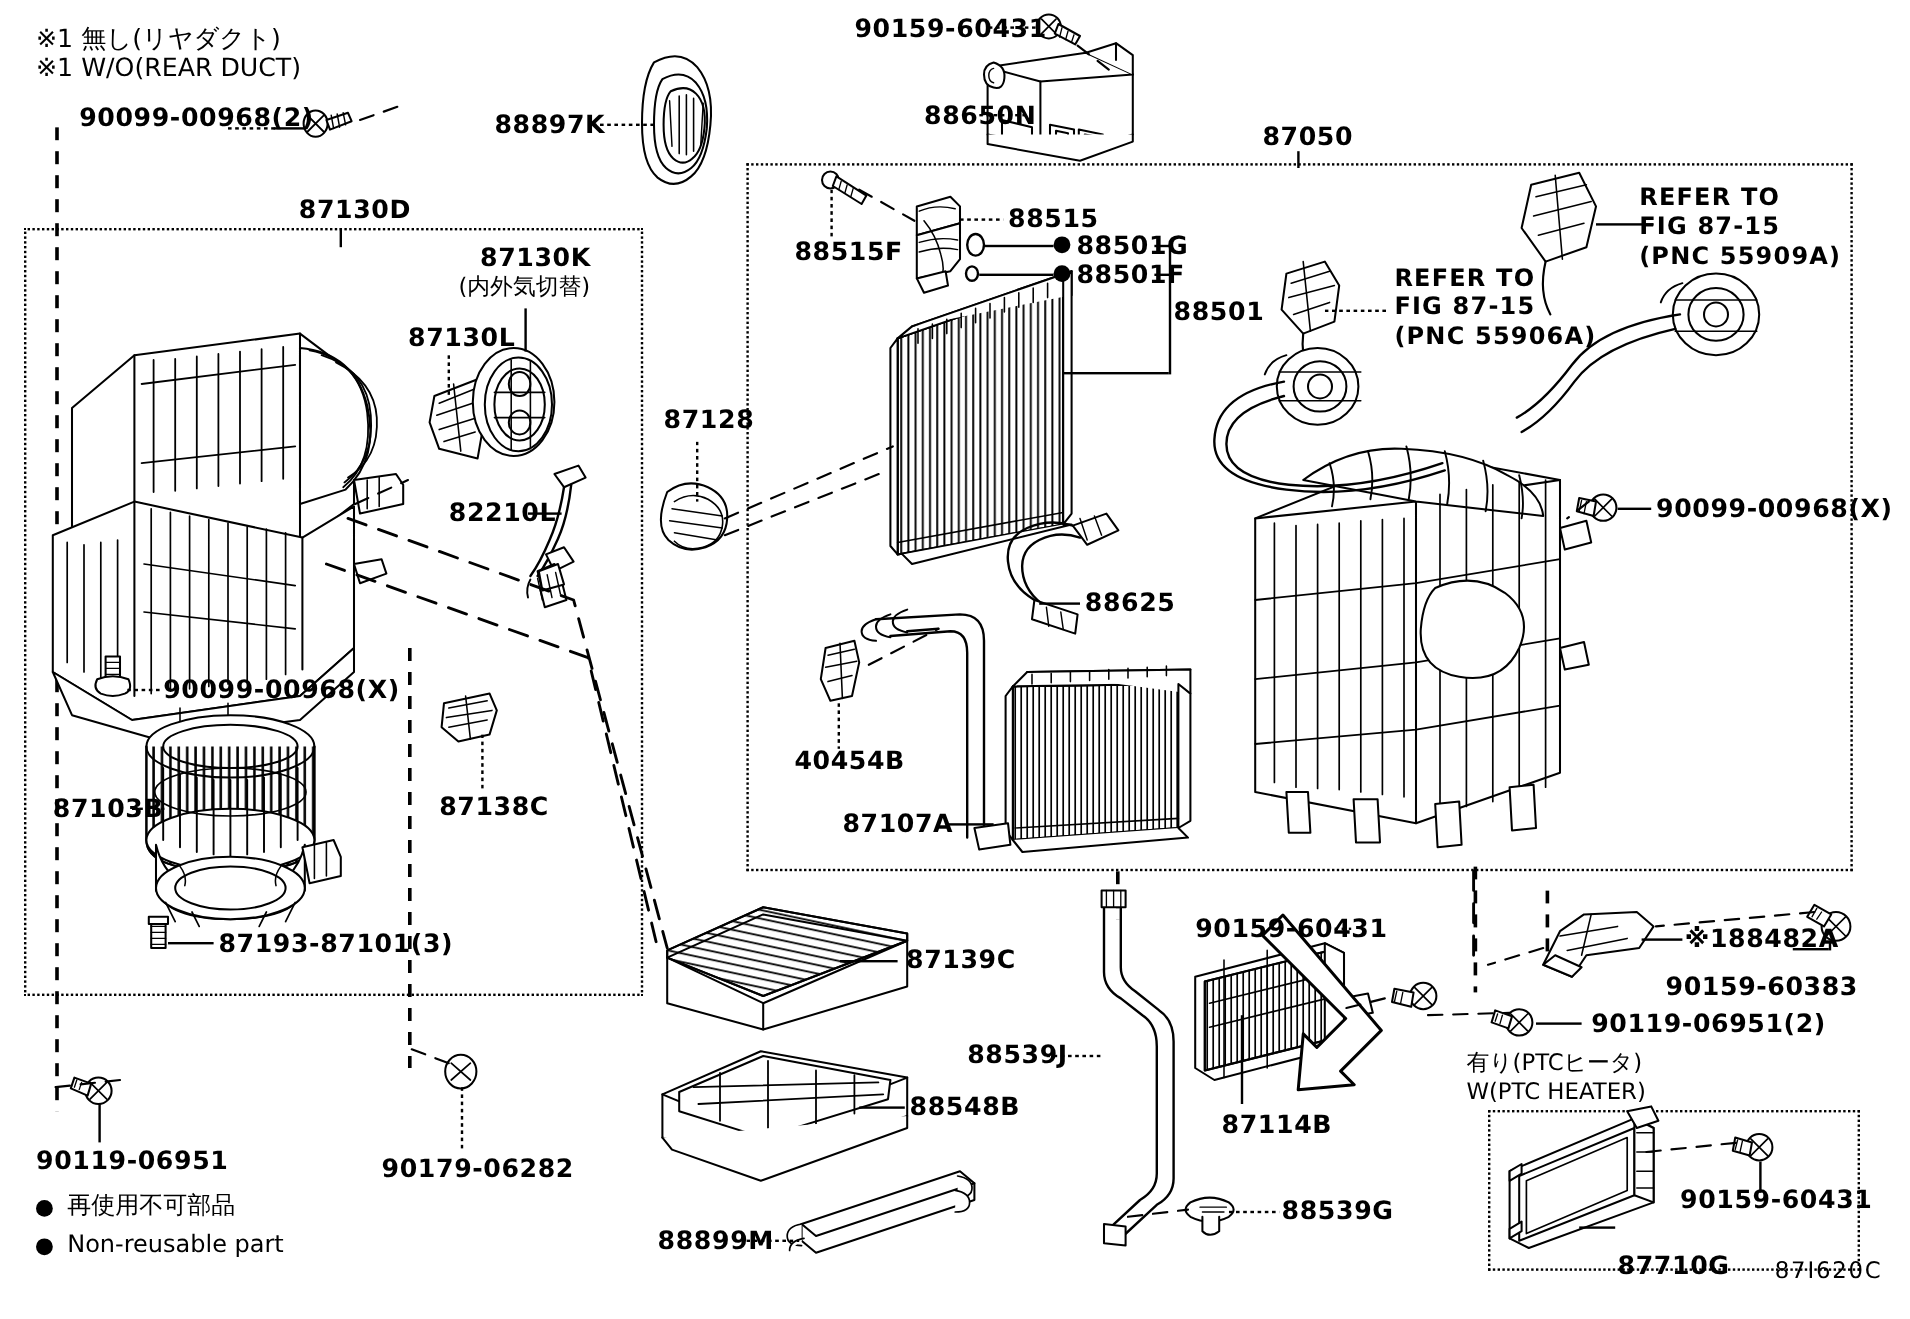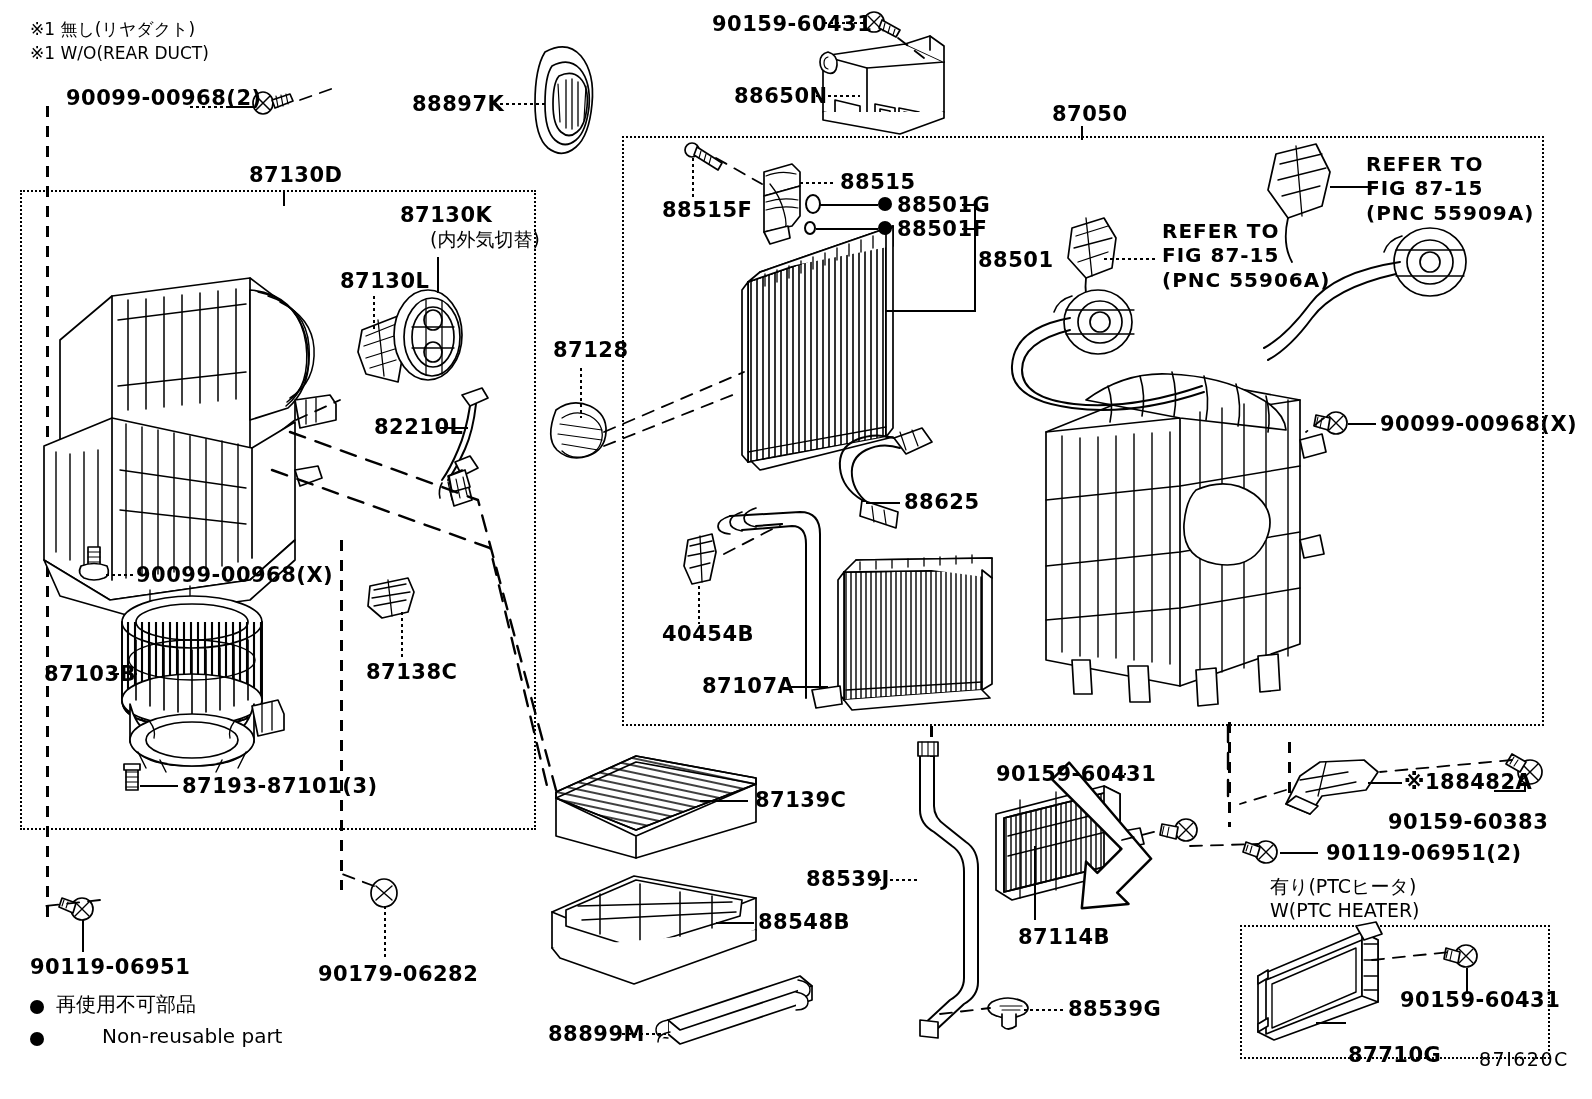--- a/index.html
+++ b/index.html
@@ -14,25 +14,25 @@
   .lbl{
     position:absolute;
     font-family:"DejaVu Sans",sans-serif;
     font-weight:bold;
     font-size:21px;
     color:#000;
     white-space:pre;
     letter-spacing:0.5px;
     line-height:1.18;
   }
-  .lbl.jp{font-weight:normal;font-size:19px;letter-spacing:0px;margin-left:48px;}
+  .lbl.jp{font-weight:normal;font-size:19px;letter-spacing:0px;}
   .lbl.refer{font-size:20px;line-height:1.22;letter-spacing:1px;}
   .lbl.code{font-weight:normal;font-size:19px;letter-spacing:1.5px;}
   .lbl.legend{font-weight:normal;font-size:20px;letter-spacing:0px;}
-  .lbl.note{font-weight:normal;font-size:17px;letter-spacing:0px;line-height:1.35;}
+  .lbl.note{font-weight:normal;font-size:21px;letter-spacing:0px;line-height:1.35;}
 
   
   .ln{position:absolute;background:#000;}
   .ln.h{height:2px;}
   .ln.v{width:2px;}
   .dot-h{position:absolute;height:2px;
     background-image:linear-gradient(to right,#000 0 3px,transparent 3px 6px);
     background-size:6px 2px;background-repeat:repeat-x;}
   .dot-v{position:absolute;width:2px;
     background-image:linear-gradient(to bottom,#000 0 3px,transparent 3px 6px);
@@ -568,21 +568,21 @@
   <div class="bullet" style="left:878px;top:221px;"></div>
   <div class="bullet" style="left:30px;top:1000px;"></div>
   <div class="bullet" style="left:30px;top:1032px;"></div>
 
   <div class="lbl note" style="left:30px;top:18px;">※1 無し(リヤダクト)</div>
   <div class="lbl note" style="left:30px;top:42px;">※1 W/O(REAR DUCT)</div>
 
   <div class="lbl" style="left:66px;top:86px;">90099-00968(2)</div>
   <div class="lbl" style="left:412px;top:92px;">88897K</div>
   <div class="lbl" style="left:712px;top:12px;">90159-60431</div>
-  <div class="lbl" style="left:734px;top:84px;">88650N</div>
+  <div class="lbl" style="left:770px;top:84px;">88650N</div>
   <div class="lbl" style="left:1052px;top:102px;">87050</div>
   <div class="lbl" style="left:249px;top:163px;">87130D</div>
   <div class="lbl" style="left:400px;top:203px;">87130K</div>
   <div class="lbl jp" style="left:382px;top:228px;">(内外気切替)</div>
   <div class="lbl" style="left:340px;top:269px;">87130L</div>
   <div class="lbl" style="left:374px;top:415px;">82210L</div>
   <div class="lbl" style="left:553px;top:338px;">87128</div>
   <div class="lbl" style="left:840px;top:170px;">88515</div>
   <div class="lbl" style="left:662px;top:198px;">88515F</div>
   <div class="lbl" style="left:897px;top:193px;">88501G</div>
@@ -614,17 +614,17 @@
   <div class="lbl" style="left:1326px;top:841px;">90119-06951(2)</div>
   <div class="lbl" style="left:1400px;top:988px;">90159-60431</div>
   <div class="lbl" style="left:1348px;top:1010px;margin-top:33px;">87710G</div>
   <div class="lbl" style="left:30px;top:955px;">90119-06951</div>
   <div class="lbl" style="left:318px;top:962px;">90179-06282</div>
 
   <div class="lbl jp" style="left:1222px;top:875px;">有り(PTCヒータ)</div>
   <div class="lbl jp" style="left:1222px;top:899px;">W(PTC HEATER)</div>
 
   <div class="lbl legend" style="left:56px;top:993px;">再使用不可部品</div>
-  <div class="lbl legend" style="left:56px;top:1025px;margin-left:46px;">Non-reusable part</div>
+  <div class="lbl legend" style="left:56px;top:1025px;">Non-reusable part</div>
 
   <div class="lbl code" style="left:1468px;top:1048px;margin-left:11px;">87I620C</div>
 
 </div>
 
 </body></html>

